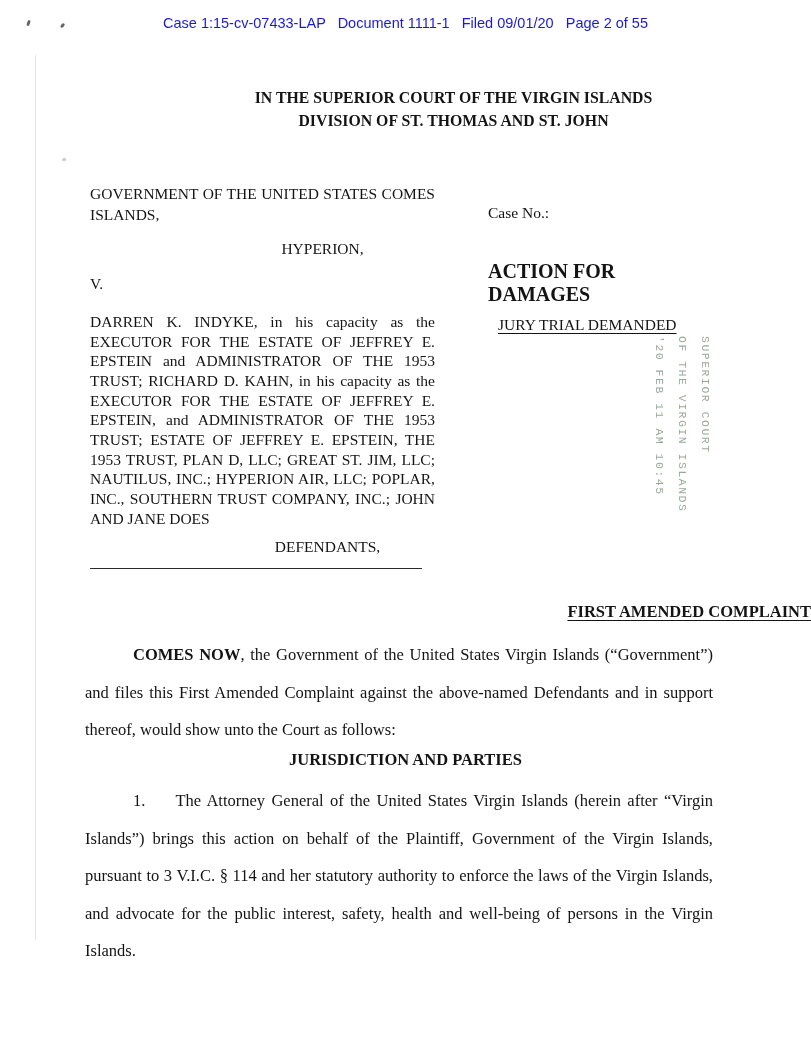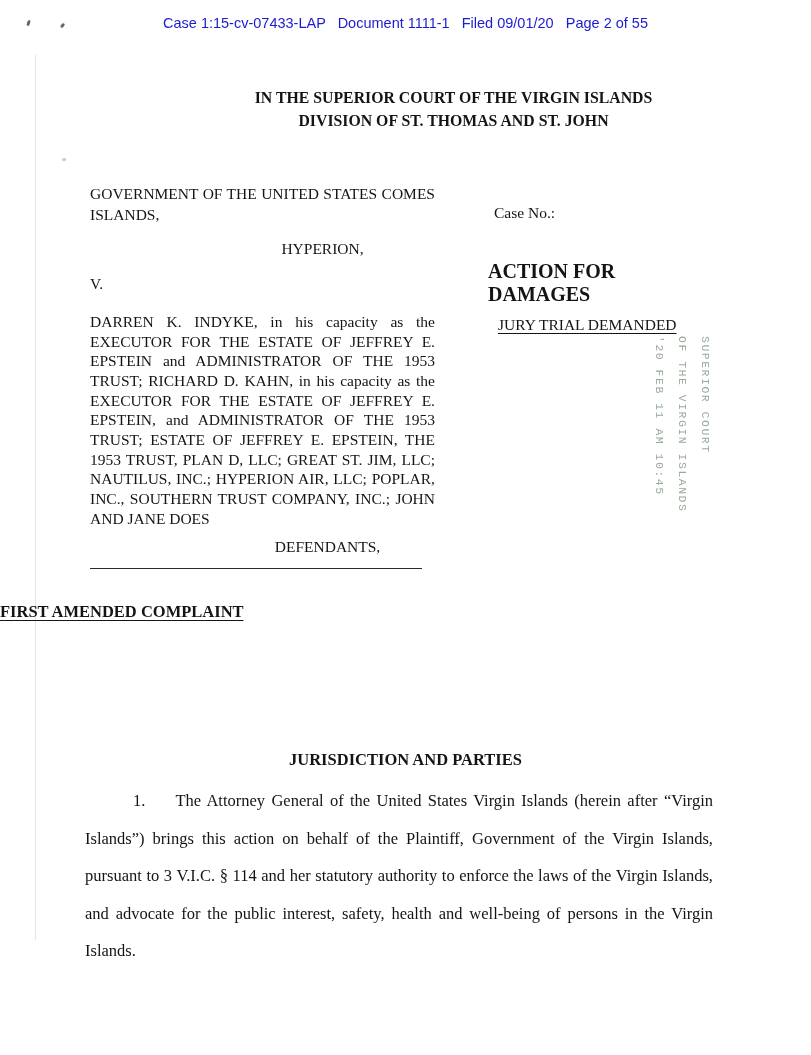--- a/index.html
+++ b/index.html
@@ -42,37 +42,37 @@
   .caption-left { width: 345px; }
   .caption-left p { margin: 0; }
   .plaintiff-name { margin-top: 8px !important; text-align: justify; line-height: 1.35; }
   .plaintiff-label { margin-top: 14px !important; text-align: center; padding-left: 120px; }
   .versus { margin-top: 17px !important; margin-left: 53px; }
   .defendants-text { margin-top: 19px !important; text-align: justify; line-height: 1.27; }
   .defendants-label { margin-top: 10px !important; text-align: center; padding-left: 130px; }
   .caption-rule { margin-top: 12px; width: 332px; height: 0; border-top: 1.6px solid #2a2a2a; }
 
   .caption-right { position: absolute; left: 398px; top: 0; width: 222px; }
-  .case-no { position: absolute; top: 28px; left: 6px; }
+  .case-no { position: absolute; top: 28px; left: 0; }
   .action-damages { position: absolute; top: 84px; left: 0; font-weight: bold; font-size: 20px; }
   .jury-trial { position: absolute; top: 140px; left: 10px; text-decoration: underline; text-underline-offset: 3px; }
 
   .stamp {
     position: absolute; left: 648px; top: 336px; height: 195px;
     writing-mode: vertical-rl;
     font-family: "Liberation Mono", monospace;
     font-size: 11.5px; letter-spacing: 1.5px; line-height: 2.0;
     opacity: 0.8;
     white-space: nowrap;
   }
   .stamp div { margin: 0; }
 
   .doc-title {
     position: absolute; top: 602px; left: 0; width: 100%;
-    text-align: left; font-weight: bold; font-size: 16.5px;
+    text-align: right; font-weight: bold; font-size: 16.5px;
     text-decoration: underline; text-underline-offset: 3px;
     margin: 0;
   }
 
   .body-para {
     position: absolute; left: 85px; width: 628px;
     font-size: 16.5px; line-height: 37.5px;
     text-align: justify; text-indent: 48px;
     margin: 0;
   }
@@ -119,18 +119,19 @@
   </div>
 
   <div class="stamp" style="color: rgb(126, 148, 127);">
     <div>SUPERIOR COURT</div>
     <div>OF THE VIRGIN ISLANDS</div>
     <div>'20 FEB 11 AM 10:45</div>
   </div>
 
   <h2 class="doc-title">FIRST AMENDED COMPLAINT</h2>
 
+  <p class="body-para para-1"><span class="bold">COMES NOW</span><span>, the Government of the United States Virgin Islands (“Government”) and files this First Amended Complaint against the above-named Defendants and in support thereof, would show unto the Court as follows:</span></p>
 
   <h3 class="section-heading">JURISDICTION AND PARTIES</h3>
 
   <p class="body-para para-2"><span>1.</span><span class="tab-gap"></span><span>The Attorney General of the United States Virgin Islands (herein after “Virgin Islands”) brings this action on behalf of the Plaintiff, Government of the Virgin Islands, pursuant to 3 V.I.C. § 114 and her statutory authority to enforce the laws of the Virgin Islands, and advocate for the public interest, safety, health and well-being of persons in the Virgin Islands.</span></p>
 
 </div>
 
 </body></html>

